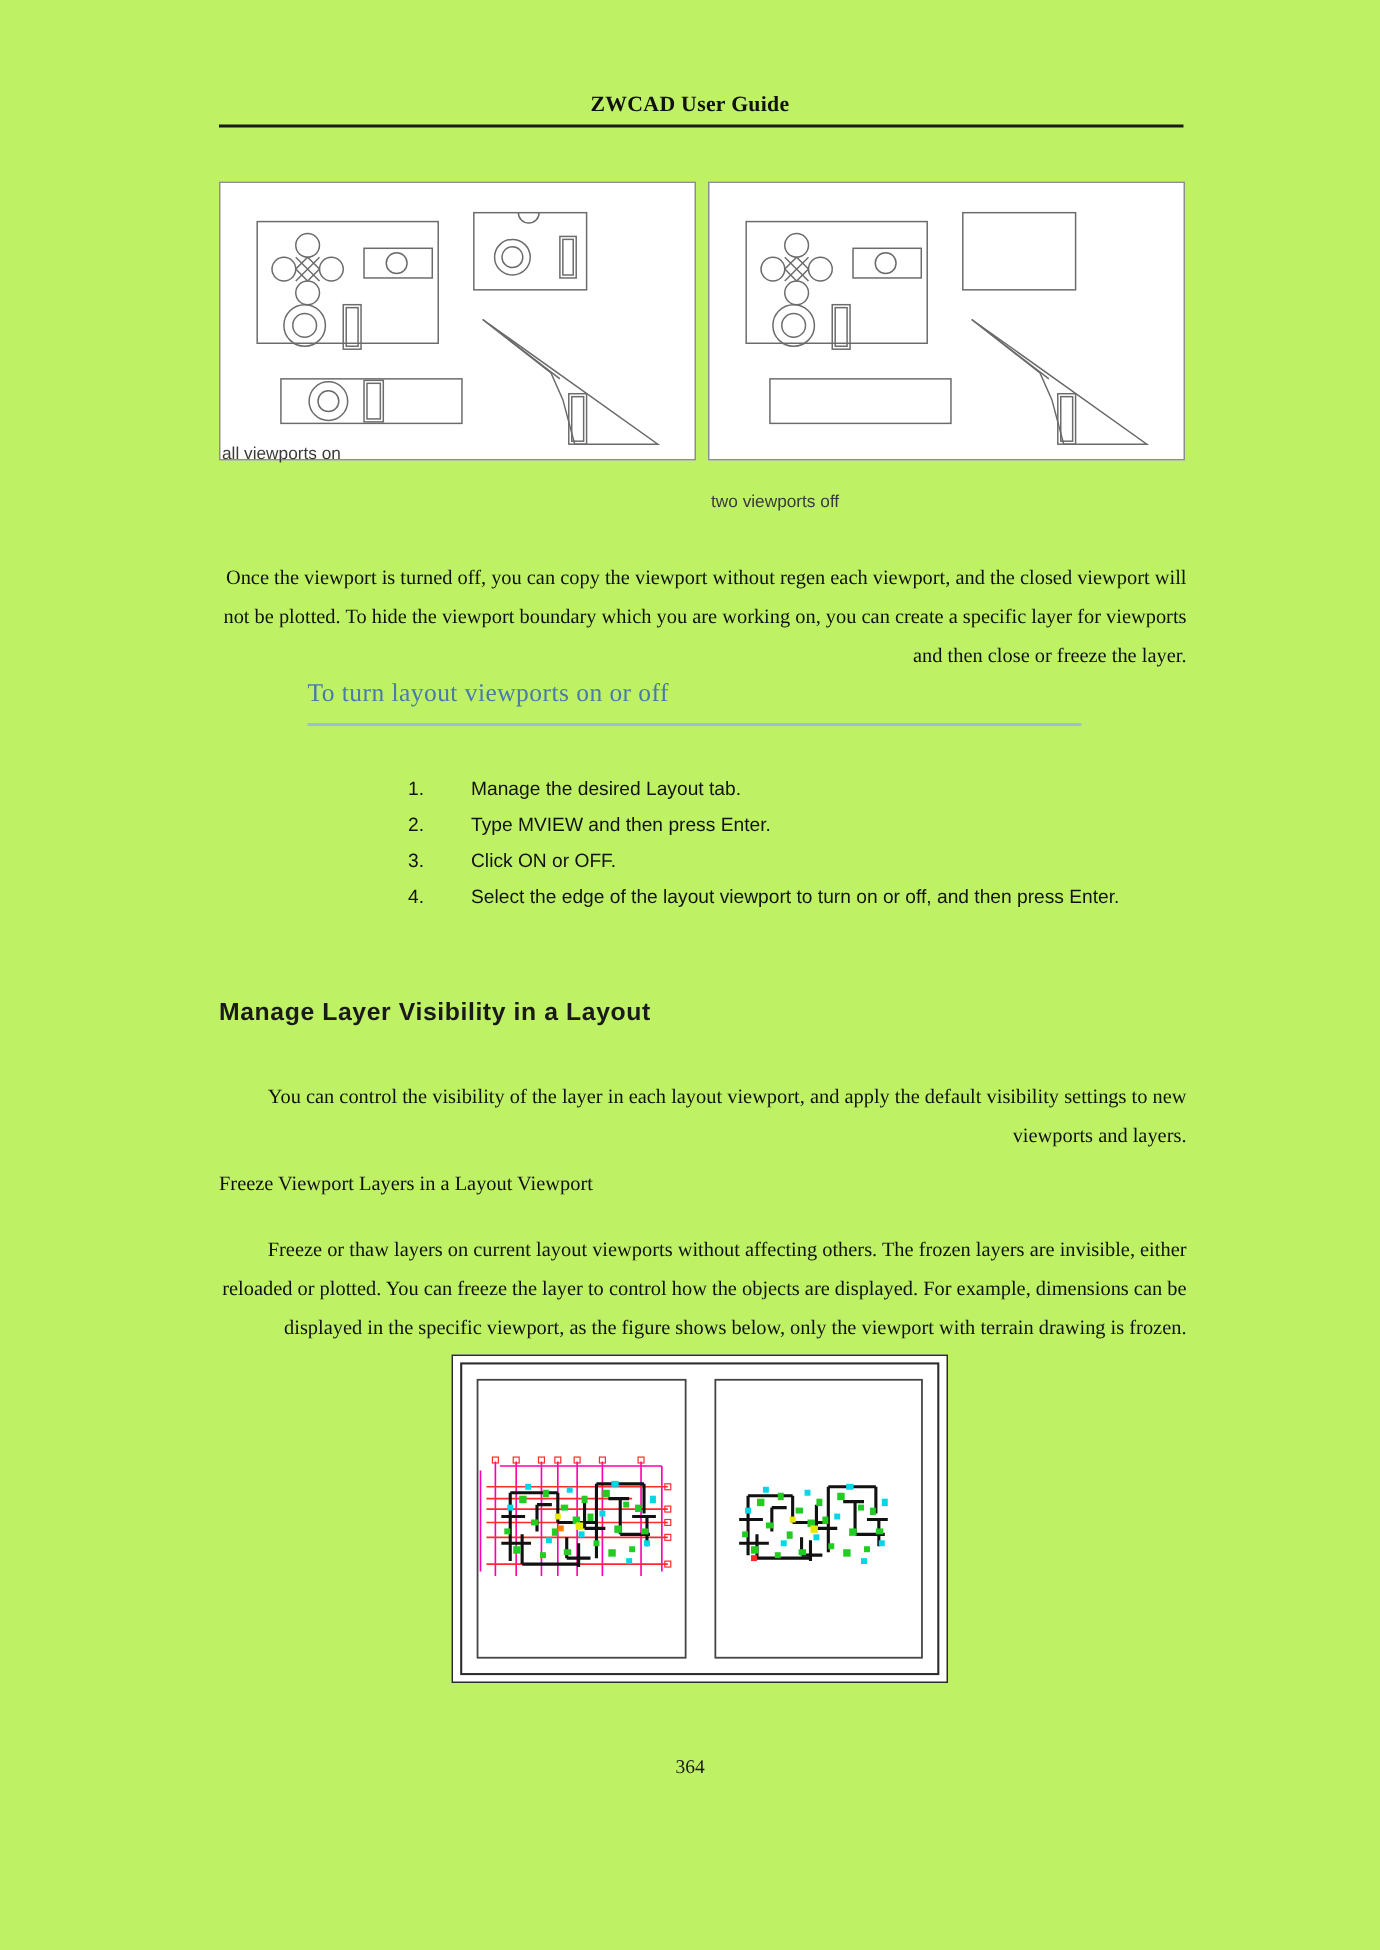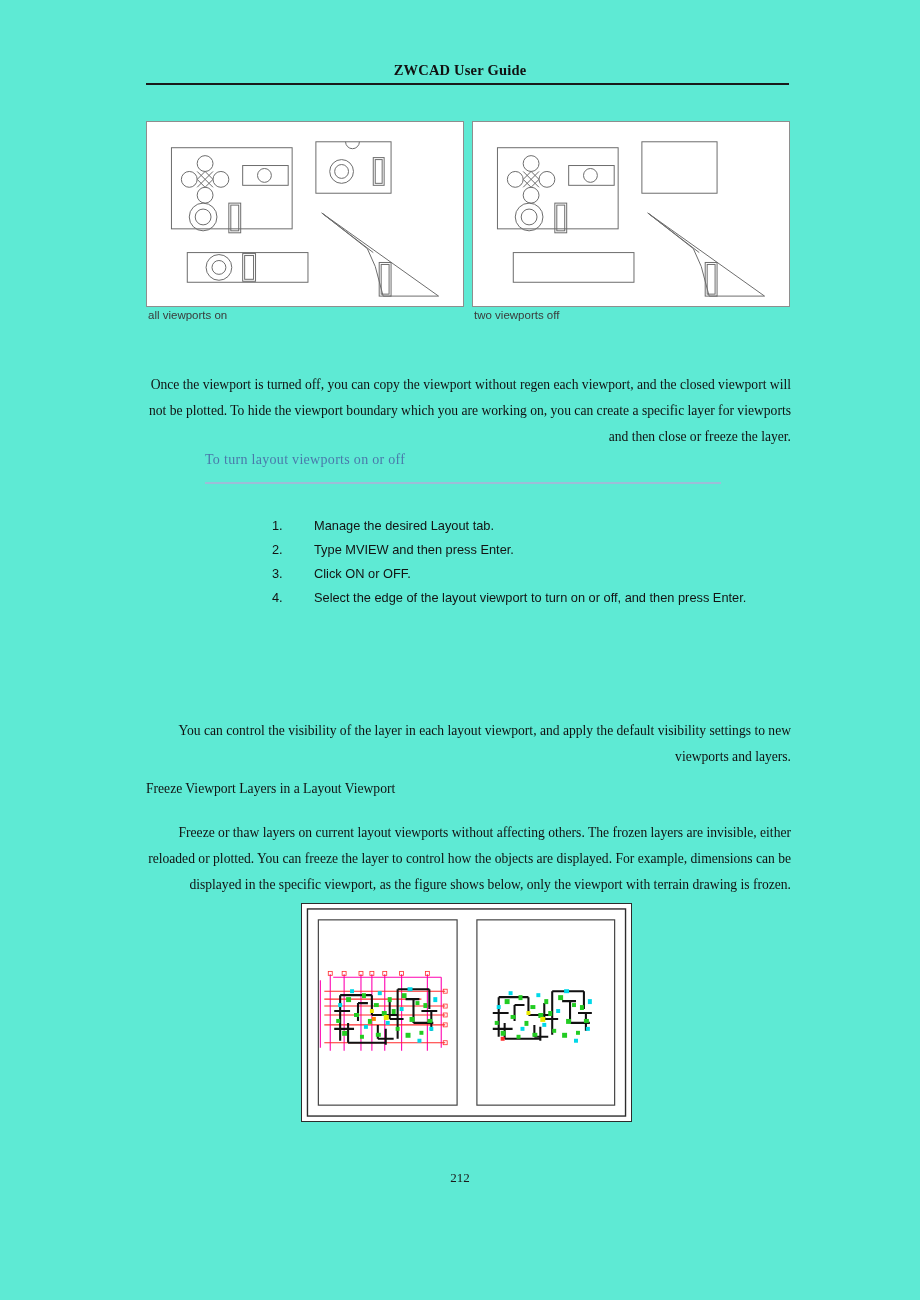--- a/index.html
+++ b/index.html
@@ -4,21 +4,21 @@
 <style>
   html, body {
     margin: 0;
     padding: 0;
     background: #ffffff;
   }
   .page {
     position: relative;
     width: 920px;
     height: 1300px;
-    background: #5eead4;
+    background: #bef264;
     overflow: hidden;
     font-family: "Liberation Serif", serif;
     color: #0d0d0d;
   }
 
   
   .header-title {
     position: absolute;
     left: 0;
     top: 62px;
@@ -52,28 +52,28 @@
     top: 0;
     height: 186px;
     border: 1.3px solid #8e8e8e;
     background: #ffffff;
     box-sizing: border-box;
   }
   .vpbox.left  { left: 0px;   width: 318px; }
   .vpbox.right { left: 326px; width: 318px; }
   .fig-caption {
     position: absolute;
-    top: 188px;
+    top: 176px;
     font-family: "Liberation Sans", sans-serif;
     font-size: 11.5px;
     color: #3a3a3a;
     white-space: nowrap;
   }
   .fig-caption.left  { left: 2px; }
-  .fig-caption.right { left: 328px; }
+  .fig-caption.right { left: 328px; margin-top: 32px; }
   .vpbox svg { display: block; width: 100%; height: 100%; }
 
   
   .para {
     position: absolute;
     left: 146px;
     width: 645px;
     font-family: "Liberation Serif", serif;
     font-size: 13.6px;
     line-height: 26px;
@@ -84,21 +84,21 @@
   .para-manage  { top: 704px; }
   .para-freeze  { top: 806px; }
 
   
   .blue-head {
     position: absolute;
     left: 205px;
     top: 452px;
     width: 520px;
     font-family: "Liberation Serif", serif;
-    font-size: 14px;
+    font-size: 17px;
     color: #4a7aab;
     letter-spacing: 0.3px;
   }
   .blue-rule {
     position: absolute;
     left: 205px;
     top: 482px;
     width: 516px;
     height: 2px;
     background: #9dbdd8;
@@ -273,20 +273,21 @@
     <li class="step">
       <span class="step-num">3.</span>
       <span class="step-text">Click ON or OFF.</span>
     </li>
     <li class="step">
       <span class="step-num">4.</span>
       <span class="step-text">Select the edge of the layout viewport to turn on or off, and then press Enter.</span>
     </li>
   </ol>
 
+  <h2 class="sec-head">Manage Layer Visibility in a Layout</h2>
   <p class="para para-manage">You can control the visibility of the layer in each layout viewport, and apply the default visibility settings to new viewports and layers.</p>
 
   <div class="sub-head">Freeze Viewport Layers in a Layout Viewport</div>
   <p class="para para-freeze">Freeze or thaw layers on current layout viewports without affecting others. The frozen layers are invisible, either reloaded or plotted. You can freeze the layer to control how the objects are displayed. For example, dimensions can be displayed in the specific viewport, as the figure shows below, only the viewport with terrain drawing is frozen.</p>
 
   <div class="fig-bottom">
     <svg viewBox="0 0 331 219" xmlns="http://www.w3.org/2000/svg">
 
       <rect x="5" y="5" width="321" height="209" fill="none" stroke="#2c2c2c" stroke-width="1.4"></rect>
 
@@ -444,15 +445,15 @@
         <g fill="#ff2a2a">
           <rect x="200" y="134" width="4" height="4"></rect>
         </g>
       </g>
       <clipPath id="clipR">
           <rect x="176" y="16" width="139" height="187"></rect>
         </clipPath>
     </svg>
   </div>
 
-  <div class="page-num">212</div>
+  <div class="page-num">364</div>
 
 </div>
 
 </body></html>

